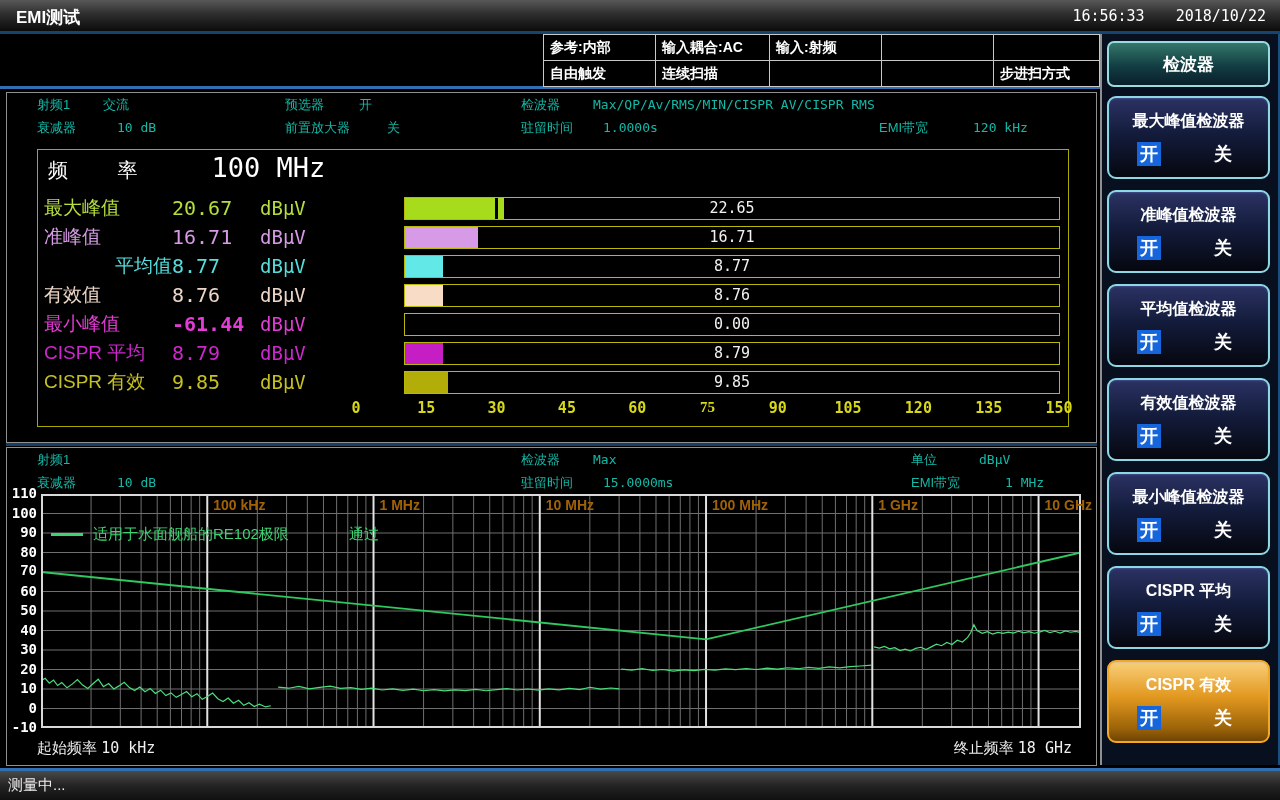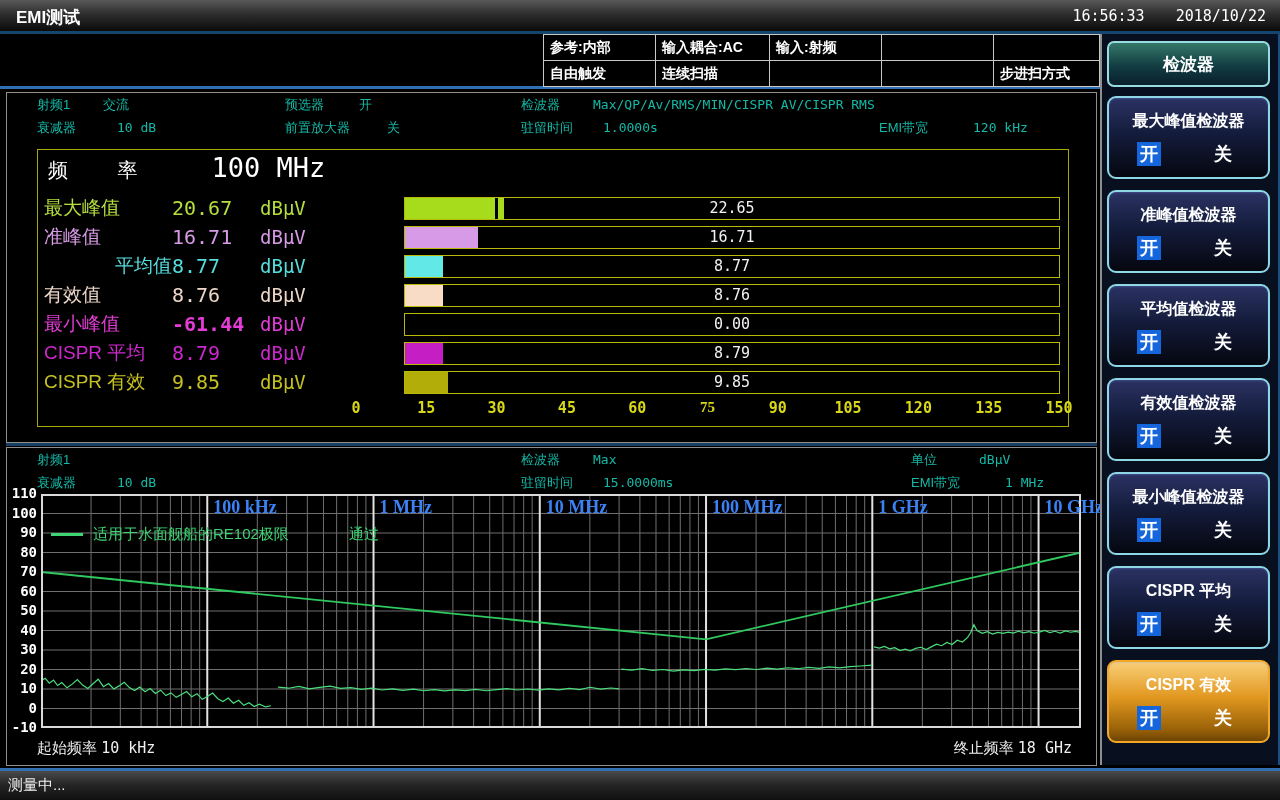--- a/index.html
+++ b/index.html
@@ -46,21 +46,21 @@
   .mtext{position:absolute;left:0;right:0;top:0;text-align:center;color:#f2f2f2;
     font-size:15px;line-height:21px;}
   .maxis{position:absolute;left:318px;right:9px;top:249px;height:20px;}
   .maxis span{position:absolute;transform:translateX(-50%);color:#d8d818;font-size:15px;
     font-weight:bold;font-family:"DejaVu Sans Mono",monospace;}
 
   
   .chart-wrap{position:absolute;left:34px;top:46px;width:1040px;height:234px;}
   .ylab{position:absolute;left:0;width:30px;text-align:right;font-size:14px;font-weight:bold;
     color:#fff;font-family:"DejaVu Sans Mono",monospace;}
-  .xlab{position:absolute;font-size:18px;font-weight:bold;color:#3b82f6;white-space:nowrap;font-family:Liberation Serif, serif;}
+  .xlab{position:absolute;font-size:14px;font-weight:bold;color:#a16207;white-space:nowrap;}
   .legend{position:absolute;left:44px;top:77px;display:flex;align-items:center;font-size:15px;}
   .lline{width:32px;height:3px;margin-right:10px;}
   .pass{position:absolute;left:342px;top:77px;font-size:15px;}
   .cfoot{position:absolute;top:291px;font-size:15px;color:#f0f0f0;white-space:nowrap;}
 
   
   .sidebar{position:absolute;left:1100px;top:34px;width:180px;height:731px;background:#081020;
     border-left:2px solid #8f8f8f;border-right:2px solid #1b4f80;box-sizing:border-box;}
   .sb-head{margin:7px 8px 9px 5px;height:42px;border:2px solid #98dce2;border-radius:7px;
     background:linear-gradient(180deg,#35776a 0%,#123d42 55%,#0a1f2c 100%);
@@ -236,21 +236,21 @@
     <span class="il" style="left:514px;top:26px">驻留时间</span>
     <span class="il mono" style="left:596px;top:27px">15.0000ms</span>
     <span class="il" style="left:904px;top:26px">EMI带宽</span>
     <span class="il mono" style="left:998px;top:27px">1 MHz</span>
 
     <div id="ylabels">
         <div class="ylab" style="top: 37px;">110</div>
         <div class="ylab" style="top: 56.5px;">100</div>
         <div class="ylab" style="top: 76px;">90</div>
         <div class="ylab" style="top: 95.5px;">80</div>
-        <div class="ylab" style="top: 115px;">70</div>
+        <div class="ylab" style="top: 115px; font-family: Liberation Mono, monospace;">70</div>
         <div class="ylab" style="top: 134.5px;">60</div>
         <div class="ylab" style="top: 154px;">50</div>
         <div class="ylab" style="top: 173.5px;">40</div>
         <div class="ylab" style="top: 193px;">30</div>
         <div class="ylab" style="top: 212.5px;">20</div>
         <div class="ylab" style="top: 232px;">10</div>
         <div class="ylab" style="top: 251.5px;">0</div>
         <div class="ylab" style="top: 271px;">-10</div>
       </div>
     <div class="chart-wrap" id="chart-wrap"><svg width="1040" height="234">

